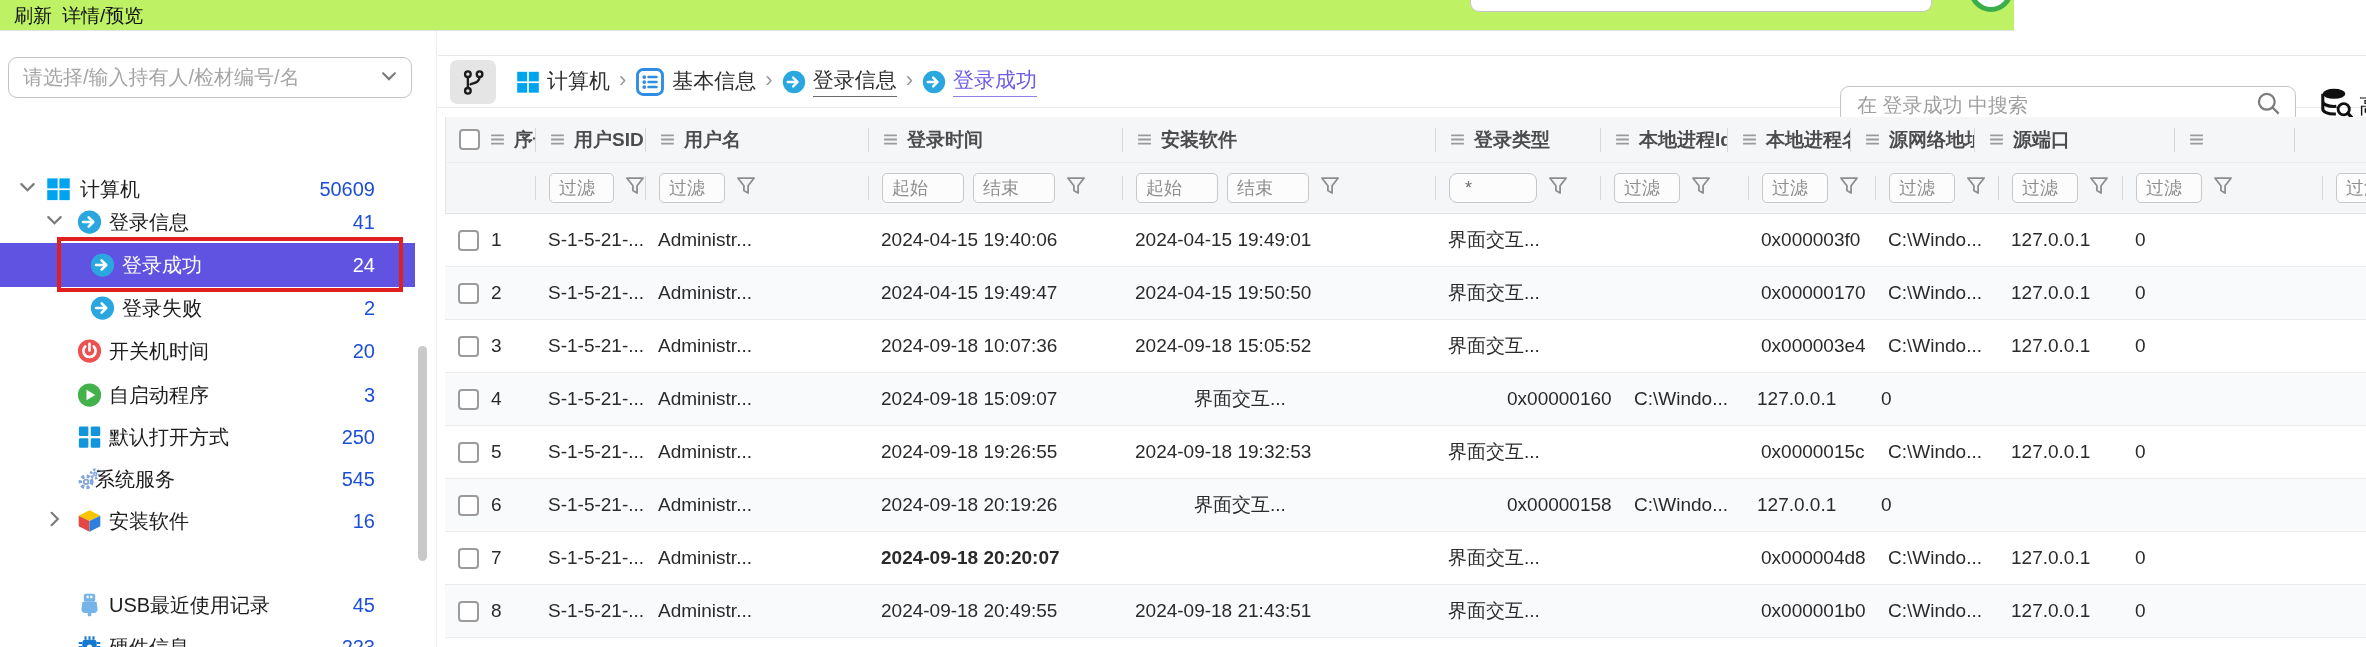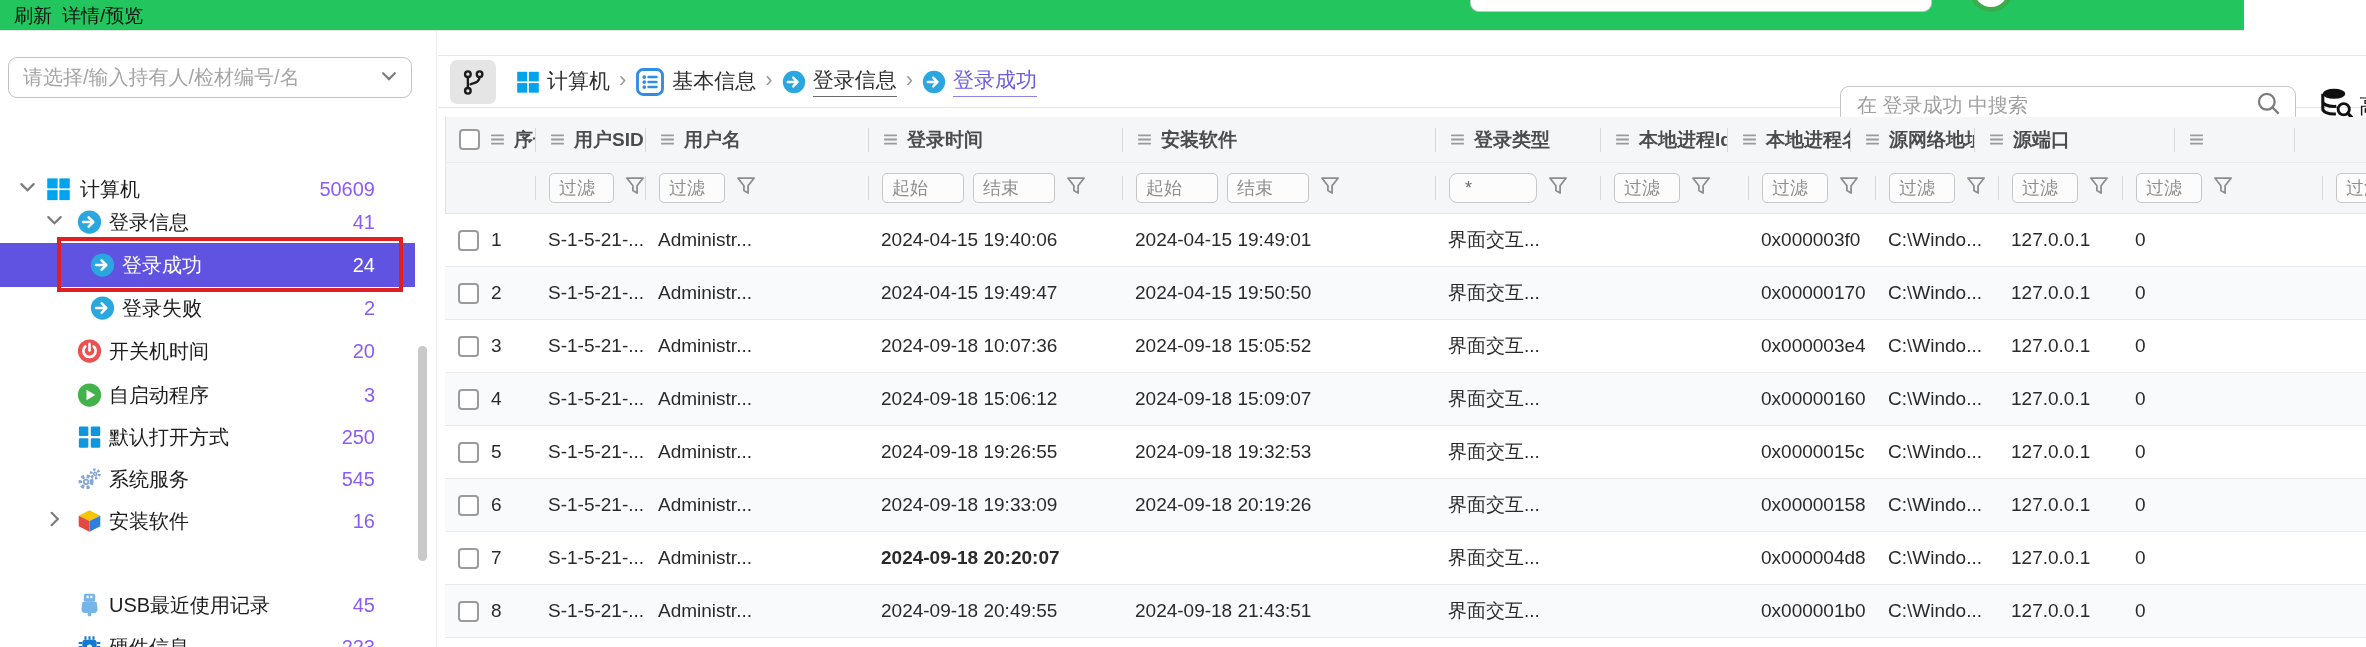--- a/index.html
+++ b/index.html
@@ -1,21 +1,21 @@
 <!DOCTYPE html>
 <html><head>
 <meta charset="utf-8">
 <style>
   * { margin:0; padding:0; box-sizing:border-box; }
   html,body { width:2366px; height:647px; overflow:hidden; background:#fff;
     font-family:"Liberation Sans","DejaVu Sans",sans-serif; color:#222; }
   body { position:relative; }
 
   
-  .topbar { position:absolute; left:0; top:0; width:2244px; height:31px; background:#22c55e;
+  .topbar { position:absolute; left:0; top:0; width:2014px; height:31px; background:#bef264;
     border-bottom:1px solid #e3e3e3; z-index:5; }
   .topbar .tbtn { position:absolute; top:3px; font-size:19px; color:#111; cursor:pointer; white-space:nowrap; }
   .tbtn-refresh { left:14px; }
   .tbtn-detail  { left:62px; }
   .top-cut-input { position:absolute; left:1470px; top:-30px; width:462px; height:42px;
     border:1.5px solid #c6c6c6; border-radius:9px; background:#fff; }
   .top-cut-ring { position:absolute; left:1969px; top:-32px; width:44px; height:44px;
     border:5px solid #3bad4a; border-radius:50%; background:#fff; }
 
   
@@ -26,21 +26,21 @@
   .side-select .ph { flex:1; margin-left:14px; font-size:20px; color:#a5a5a5;
     white-space:nowrap; overflow:hidden; }
   .side-select .chev { margin-right:12px; flex:none; }
 
   .tree { position:absolute; left:0; top:0; width:437px; height:616px; }
   .trow { position:absolute; left:0; width:415px; height:42px; cursor:pointer; }
   .trow.selected { background:#6153e1; }
   .trow .chev { position:absolute; top:50%; transform:translateY(-50%); }
   .trow .ticon { position:absolute; top:50%; transform:translateY(-50%); width:25px; height:25px; }
   .trow .tlabel { position:absolute; top:50%; transform:translateY(-50%); font-size:20px; color:#1d1d1f; white-space:nowrap; }
-  .trow .tcount { position:absolute; right:40px; top:50%; transform:translateY(-50%); font-size:20px; color:#8b5cf6; }
+  .trow .tcount { position:absolute; right:40px; top:50%; transform:translateY(-50%); font-size:20px; color:#1d4ed8; }
   .trow.selected .tlabel, .trow.selected .tcount { color:#fff; }
   .annotation-red { position:absolute; left:57px; top:206px; width:346px; height:55px;
     border:4px solid #e02020; z-index:20; pointer-events:none; }
   .side-scroll { position:absolute; left:418px; top:315px; width:9px; height:215px;
     background:#c9c9c9; border-radius:5px; cursor:pointer; }
 
   
   .main { position:absolute; left:438px; top:31px; width:1928px; height:616px; background:#fff; }
   .crumbbar { position:absolute; left:0; top:24px; width:1928px; height:53px;
     border-top:1px solid #e7e7e7; border-bottom:1px solid #e7e7e7; background:#fff; }
@@ -167,21 +167,21 @@
         <span class="tlabel" style="left: 109px;">默认打开方式</span>
         <span class="tcount">250</span>
       </div>
       <div class="trow" style="top: 427px;">
         <span class="ticon" style="left: 77px;"><svg width="25" height="25" viewBox="0 0 22 22" fill="none">
             <circle cx="8" cy="13.5" r="5" stroke="#83a5d8" stroke-width="3.2" stroke-dasharray="2.6 2.1"></circle>
             <circle cx="8" cy="13.5" r="2" stroke="#83a5d8" stroke-width="1.6"></circle>
             <circle cx="16" cy="6.5" r="3.6" stroke="#83a5d8" stroke-width="2.6" stroke-dasharray="2 1.7"></circle>
             <circle cx="16" cy="6.5" r="1.3" stroke="#83a5d8" stroke-width="1.3"></circle>
           </svg></span>
-        <span class="tlabel" style="left: 109px;">系统服务</span>
+        <span class="tlabel" style="left: 95px;">系统服务</span>
         <span class="tcount">545</span>
       </div>
       <div class="trow" style="top: 469px;">
         <span class="chev" style="left: 44px;"><svg width="21" height="21" viewBox="0 0 16 16" fill="none" stroke="#7c7c7c" stroke-width="1.7" stroke-linecap="round">
             <path d="M5.8 3.3 10.5 8l-4.7 4.7"></path>
           </svg></span>
         <span class="ticon" style="left: 77px;"><svg width="25" height="25" viewBox="0 0 22 22">
             <polygon points="11,1.5 20.5,6.3 11,11 1.5,6.3" fill="#f7c600"></polygon>
             <polygon points="1.5,6.3 11,11 11,20.5 1.5,15.7" fill="#e54744"></polygon>
             <polygon points="20.5,6.3 11,11 11,20.5 20.5,15.7" fill="#2f7fe0"></polygon>
@@ -555,23 +555,20 @@
         <div class="gcell" style="width: 90px;">
           <span class="cbox"></span>
           <span class="idx">4</span>
         </div>
         <div class="gcell" style="width: 110px;">
           <span class="bcell-text">S-1-5-21-...</span>
         </div>
         <div class="gcell" style="width: 223px;">
           <span class="bcell-text">Administr...</span>
         </div>
-        <div class="gcell" style="width: 254px;">
-          <span class="bcell-text">2024-09-18 15:06:12</span>
-        </div>
         <div class="gcell" style="width: 313px;">
           <span class="bcell-text">2024-09-18 15:09:07</span>
         </div>
         <div class="gcell" style="width: 165px;">
           <span class="bcell-text">界面交互...</span>
         </div>
         <div class="gcell" style="width: 148px;"></div>
         <div class="gcell" style="width: 127px;">
           <span class="bcell-text">0x00000160</span>
         </div>
@@ -625,23 +622,20 @@
         <div class="gcell" style="width: 90px;">
           <span class="cbox"></span>
           <span class="idx">6</span>
         </div>
         <div class="gcell" style="width: 110px;">
           <span class="bcell-text">S-1-5-21-...</span>
         </div>
         <div class="gcell" style="width: 223px;">
           <span class="bcell-text">Administr...</span>
         </div>
-        <div class="gcell" style="width: 254px;">
-          <span class="bcell-text">2024-09-18 19:33:09</span>
-        </div>
         <div class="gcell" style="width: 313px;">
           <span class="bcell-text">2024-09-18 20:19:26</span>
         </div>
         <div class="gcell" style="width: 165px;">
           <span class="bcell-text">界面交互...</span>
         </div>
         <div class="gcell" style="width: 148px;"></div>
         <div class="gcell" style="width: 127px;">
           <span class="bcell-text">0x00000158</span>
         </div>

